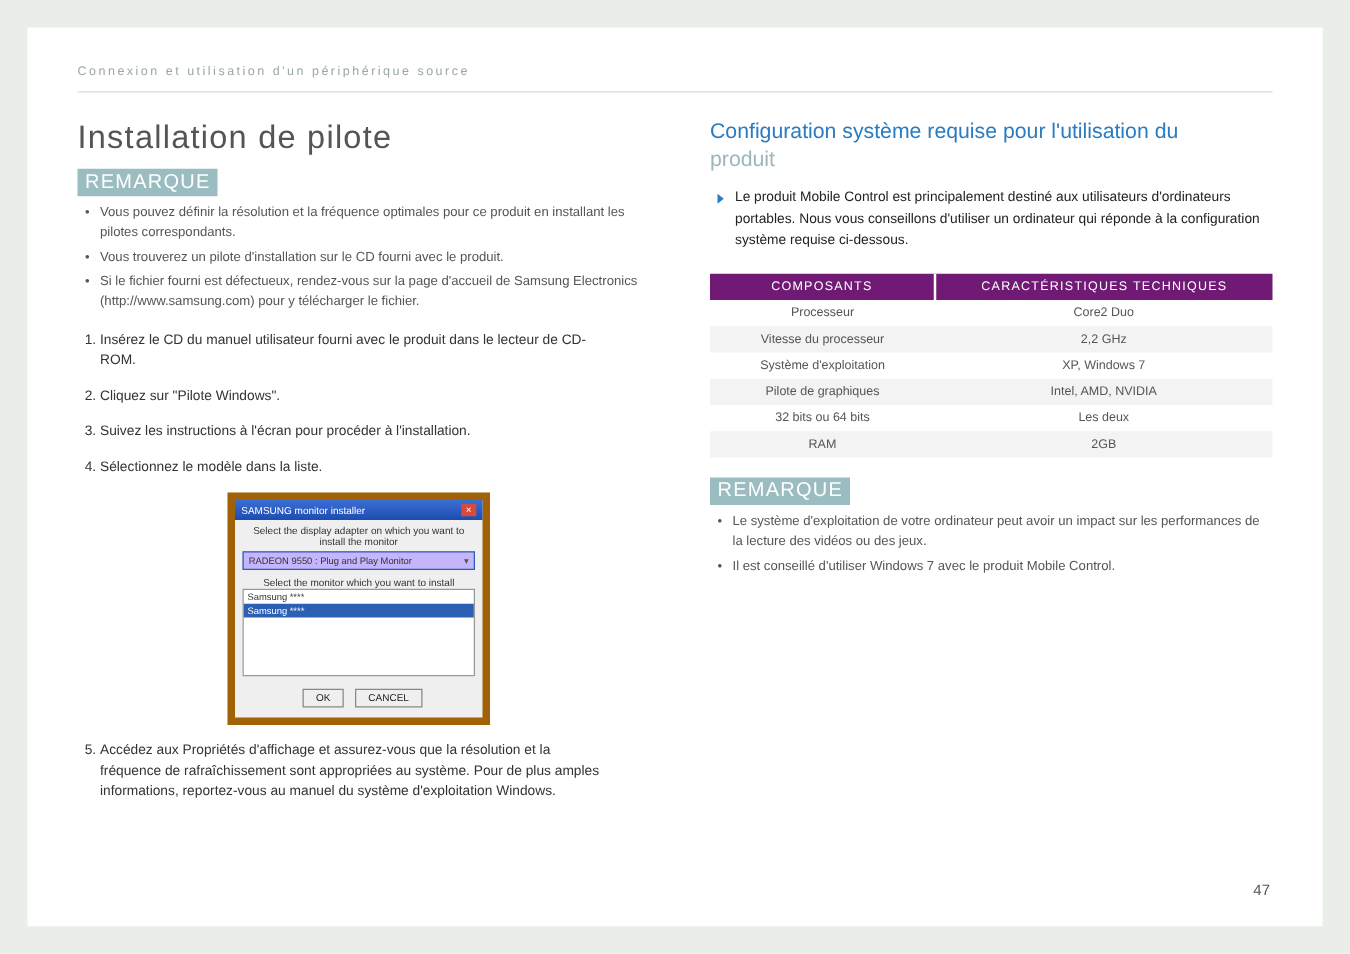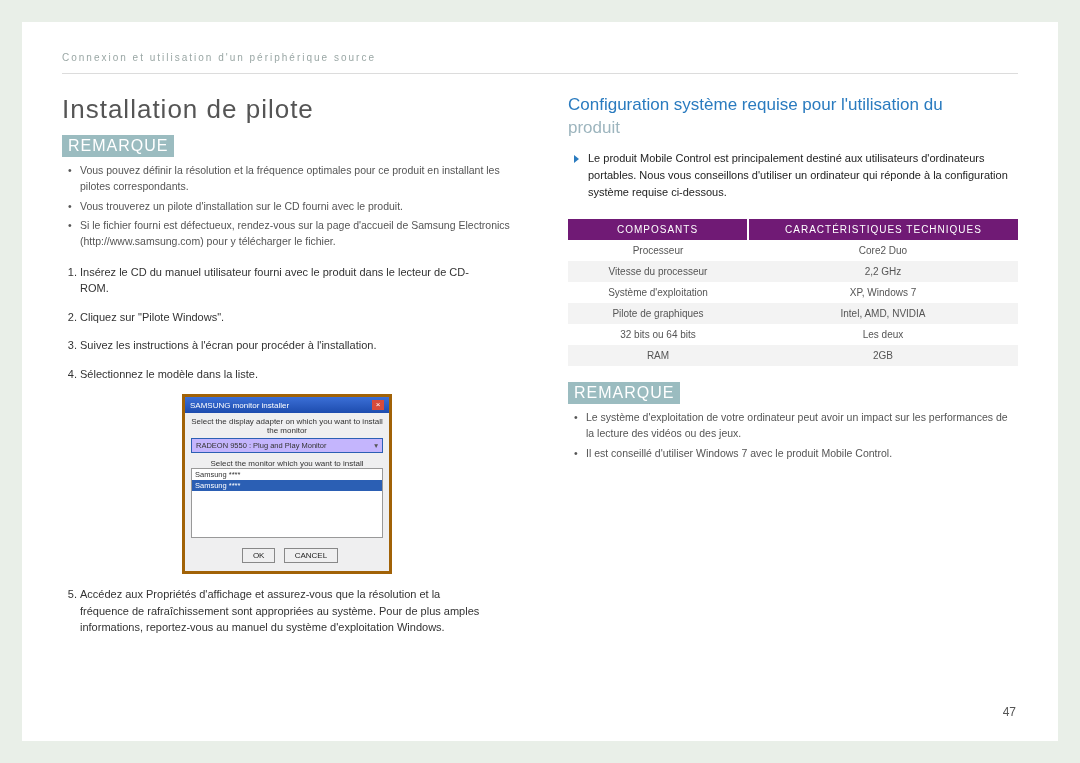--- a/index.html
+++ b/index.html
@@ -94,21 +94,21 @@
     line-height: 1.5;
     padding-right: 30px;
   }
   .dialog-wrap {
     display: flex;
     justify-content: center;
     margin: 6px 0 12px 0;
   }
   .dialog {
     width: 210px;
-    border: 3px solid #a16207;
+    border: 6px solid #a16207;
     background: #efeff0;
     font-size: 8px;
   }
   .dialog-title {
     background: linear-gradient(#3b6fd6, #1d4cae);
     color: #fff;
     padding: 3px 5px;
     display: flex;
     justify-content: space-between;
     align-items: center;

